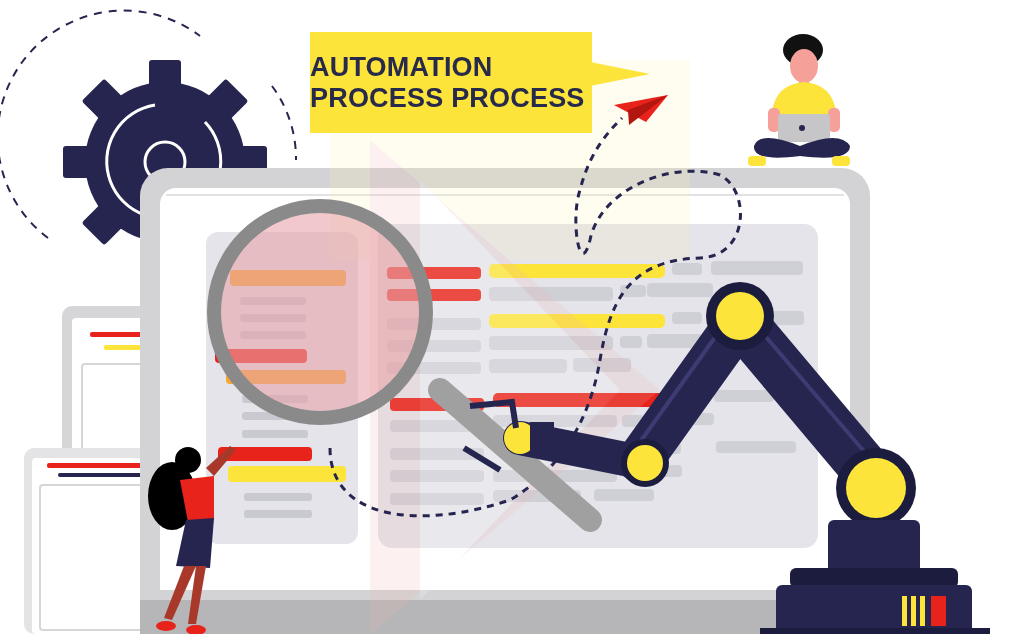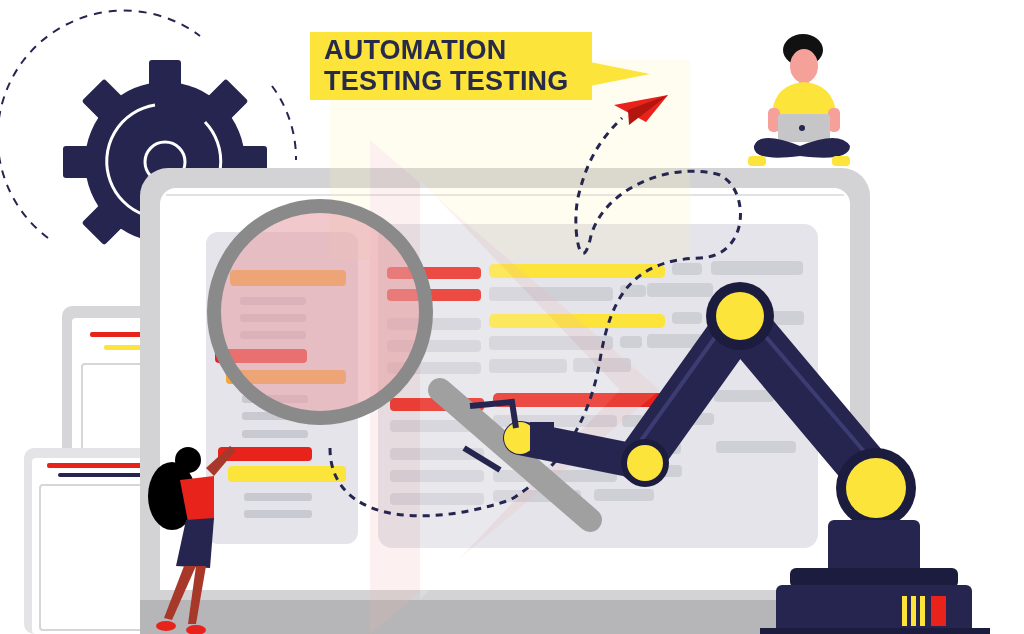--- a/index.html
+++ b/index.html
@@ -1,19 +1,19 @@
 <!DOCTYPE html>
 <html><head>
 <meta charset="utf-8">
 <style>
   html, body { margin: 0; padding: 0; background: #ffffff; }
   .canvas { position: relative; width: 1024px; height: 634px; overflow: hidden; background: #ffffff; }
   svg { position: absolute; left: 0; top: 0; }
-  .banner { position: absolute; left: 310px; top: 32px; width: 282px; height: 68px; background: #fce43a;
-            display: flex; flex-direction: column; justify-content: center; padding-left: 14px; box-sizing: border-box; }
+  .banner { position: absolute; left: 310px; top: 32px; width: 282px; height: 101px; background: #fce43a;
+            display: flex; flex-direction: column; justify-content: center; box-sizing: border-box; }
   .banner-line { font-family: "Liberation Sans", sans-serif; font-weight: bold; font-size: 27px; line-height: 31px;
                  color: #272a4a; letter-spacing: 0.2px; white-space: nowrap; }
 </style>
 </head>
 <body>
 
 <div class="canvas">
 <svg width="1024" height="634" viewBox="0 0 1024 634">
 
   <g>
@@ -185,15 +185,15 @@
     <path d="M 196 566 L 206 566 L 196 624 L 188 624 Z" fill="#a8392a"></path>
     <ellipse cx="166" cy="626" rx="10" ry="5" fill="#e8231b"></ellipse>
     <ellipse cx="196" cy="630" rx="10" ry="5" fill="#e8231b"></ellipse>
   </g>
 
   <path d="M 590 62 L 650 74 L 590 86 Z" fill="#fce43a"></path>
 </svg>
 
 <div class="banner">
   <div class="banner-line">AUTOMATION</div>
-  <div class="banner-line">TESTING TESTING</div>
+  <div class="banner-line">PROCESS PROCESS</div>
 </div>
 </div>
 
 </body></html>

